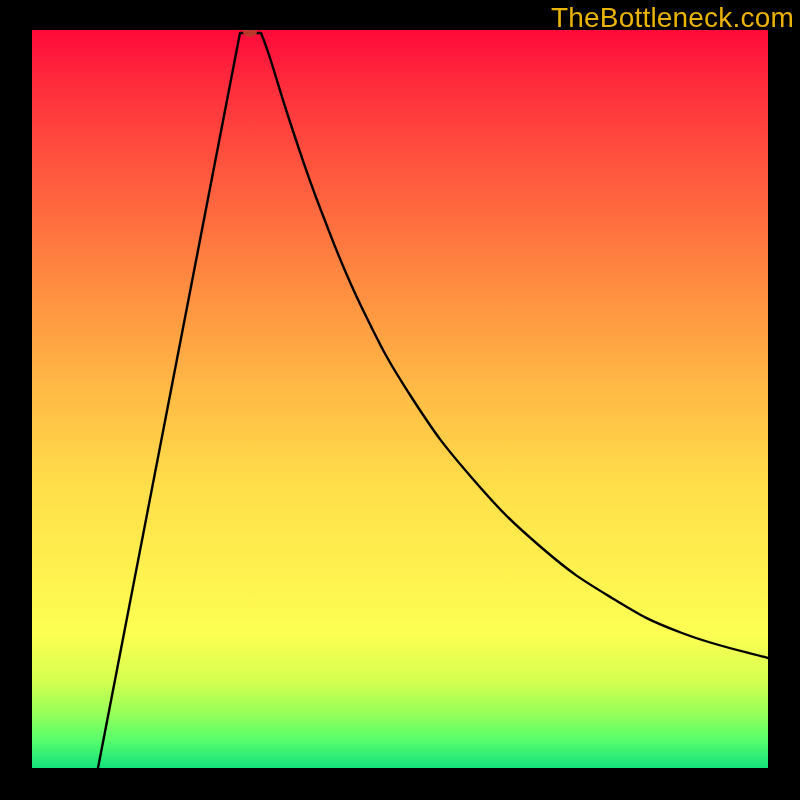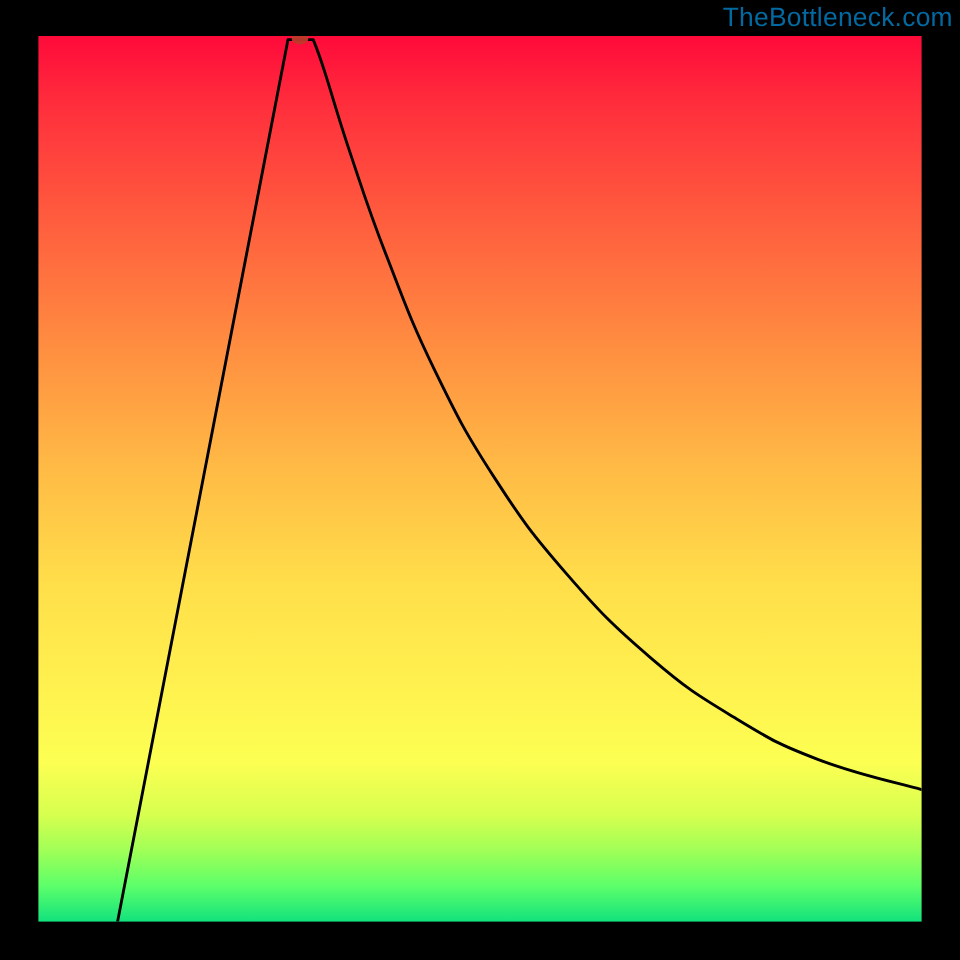--- a/index.html
+++ b/index.html
@@ -8,22 +8,22 @@
     width: 800px;
     height: 800px;
     background: #000;
     font-family: Arial, Helvetica, sans-serif;
     overflow: hidden;
   }
   .attribution {
     position: absolute;
     top: 2px;
     right: 6px;
-    color: #0369a1;
-    font-size: 22px;
+    color: #eab308;
+    font-size: 28px;
     letter-spacing: 0.2px;
     z-index: 10;
   }
   .plot-area {
     position: absolute;
     left: 32px;
     top: 30px;
     width: 736px;
     height: 738px;
     background: linear-gradient(to bottom,

